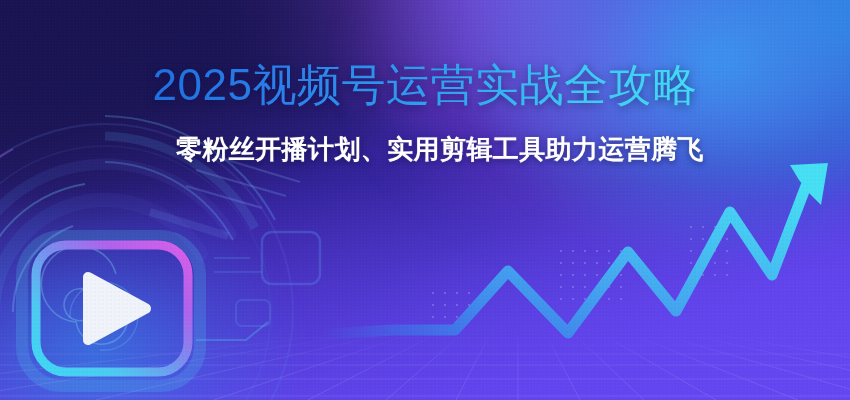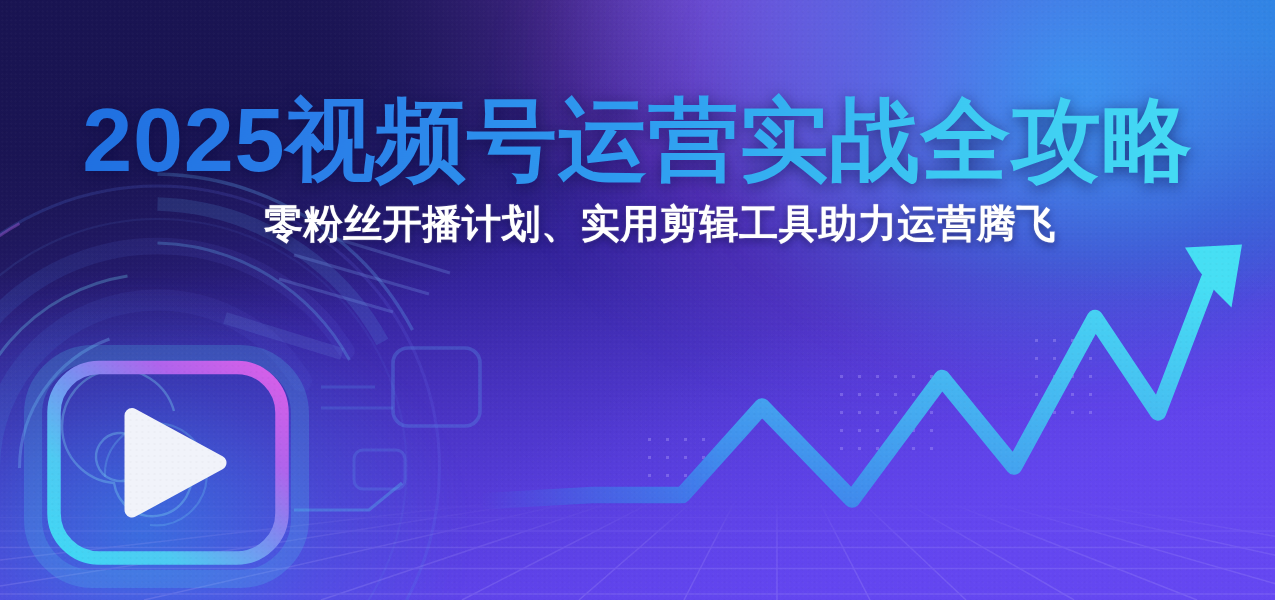--- a/index.html
+++ b/index.html
@@ -40,21 +40,21 @@
       radial-gradient(rgba(255,255,255,.10) 0.7px, transparent 0.8px),
       radial-gradient(rgba(0,0,0,.10) 0.7px, transparent 0.8px);
     background-size:3px 3px, 4px 4px;
     background-position:0 0, 1px 2px;}
 
   svg.layer{position:absolute;inset:0;width:850px;height:400px;}
 
   
   .title-wrap{position:absolute;left:0;top:62px;width:850px;text-align:center;}
   .title{
-    display:inline-block;font-size:60px;font-weight:bold;line-height:1.06;
+    display:inline-block;font-size:44px;font-weight:normal;line-height:1.06;
     letter-spacing:.5px;white-space:nowrap;
     background:linear-gradient(100deg,#1f6fe0 0%,#2a7ee8 22%,#2f9ff0 52%,#3cc9f2 78%,#45dbf4 100%);
     -webkit-background-clip:text;background-clip:text;color:transparent;
     -webkit-text-fill-color:transparent;
     filter:drop-shadow(0 2px 5px rgba(6,6,60,.55));
     text-align:right;
   }
   .subtitle-wrap{position:absolute;left:15px;top:132px;width:850px;text-align:center;}
   .subtitle{
     display:inline-block;font-size:26px;font-weight:bold;color:#ffffff;

